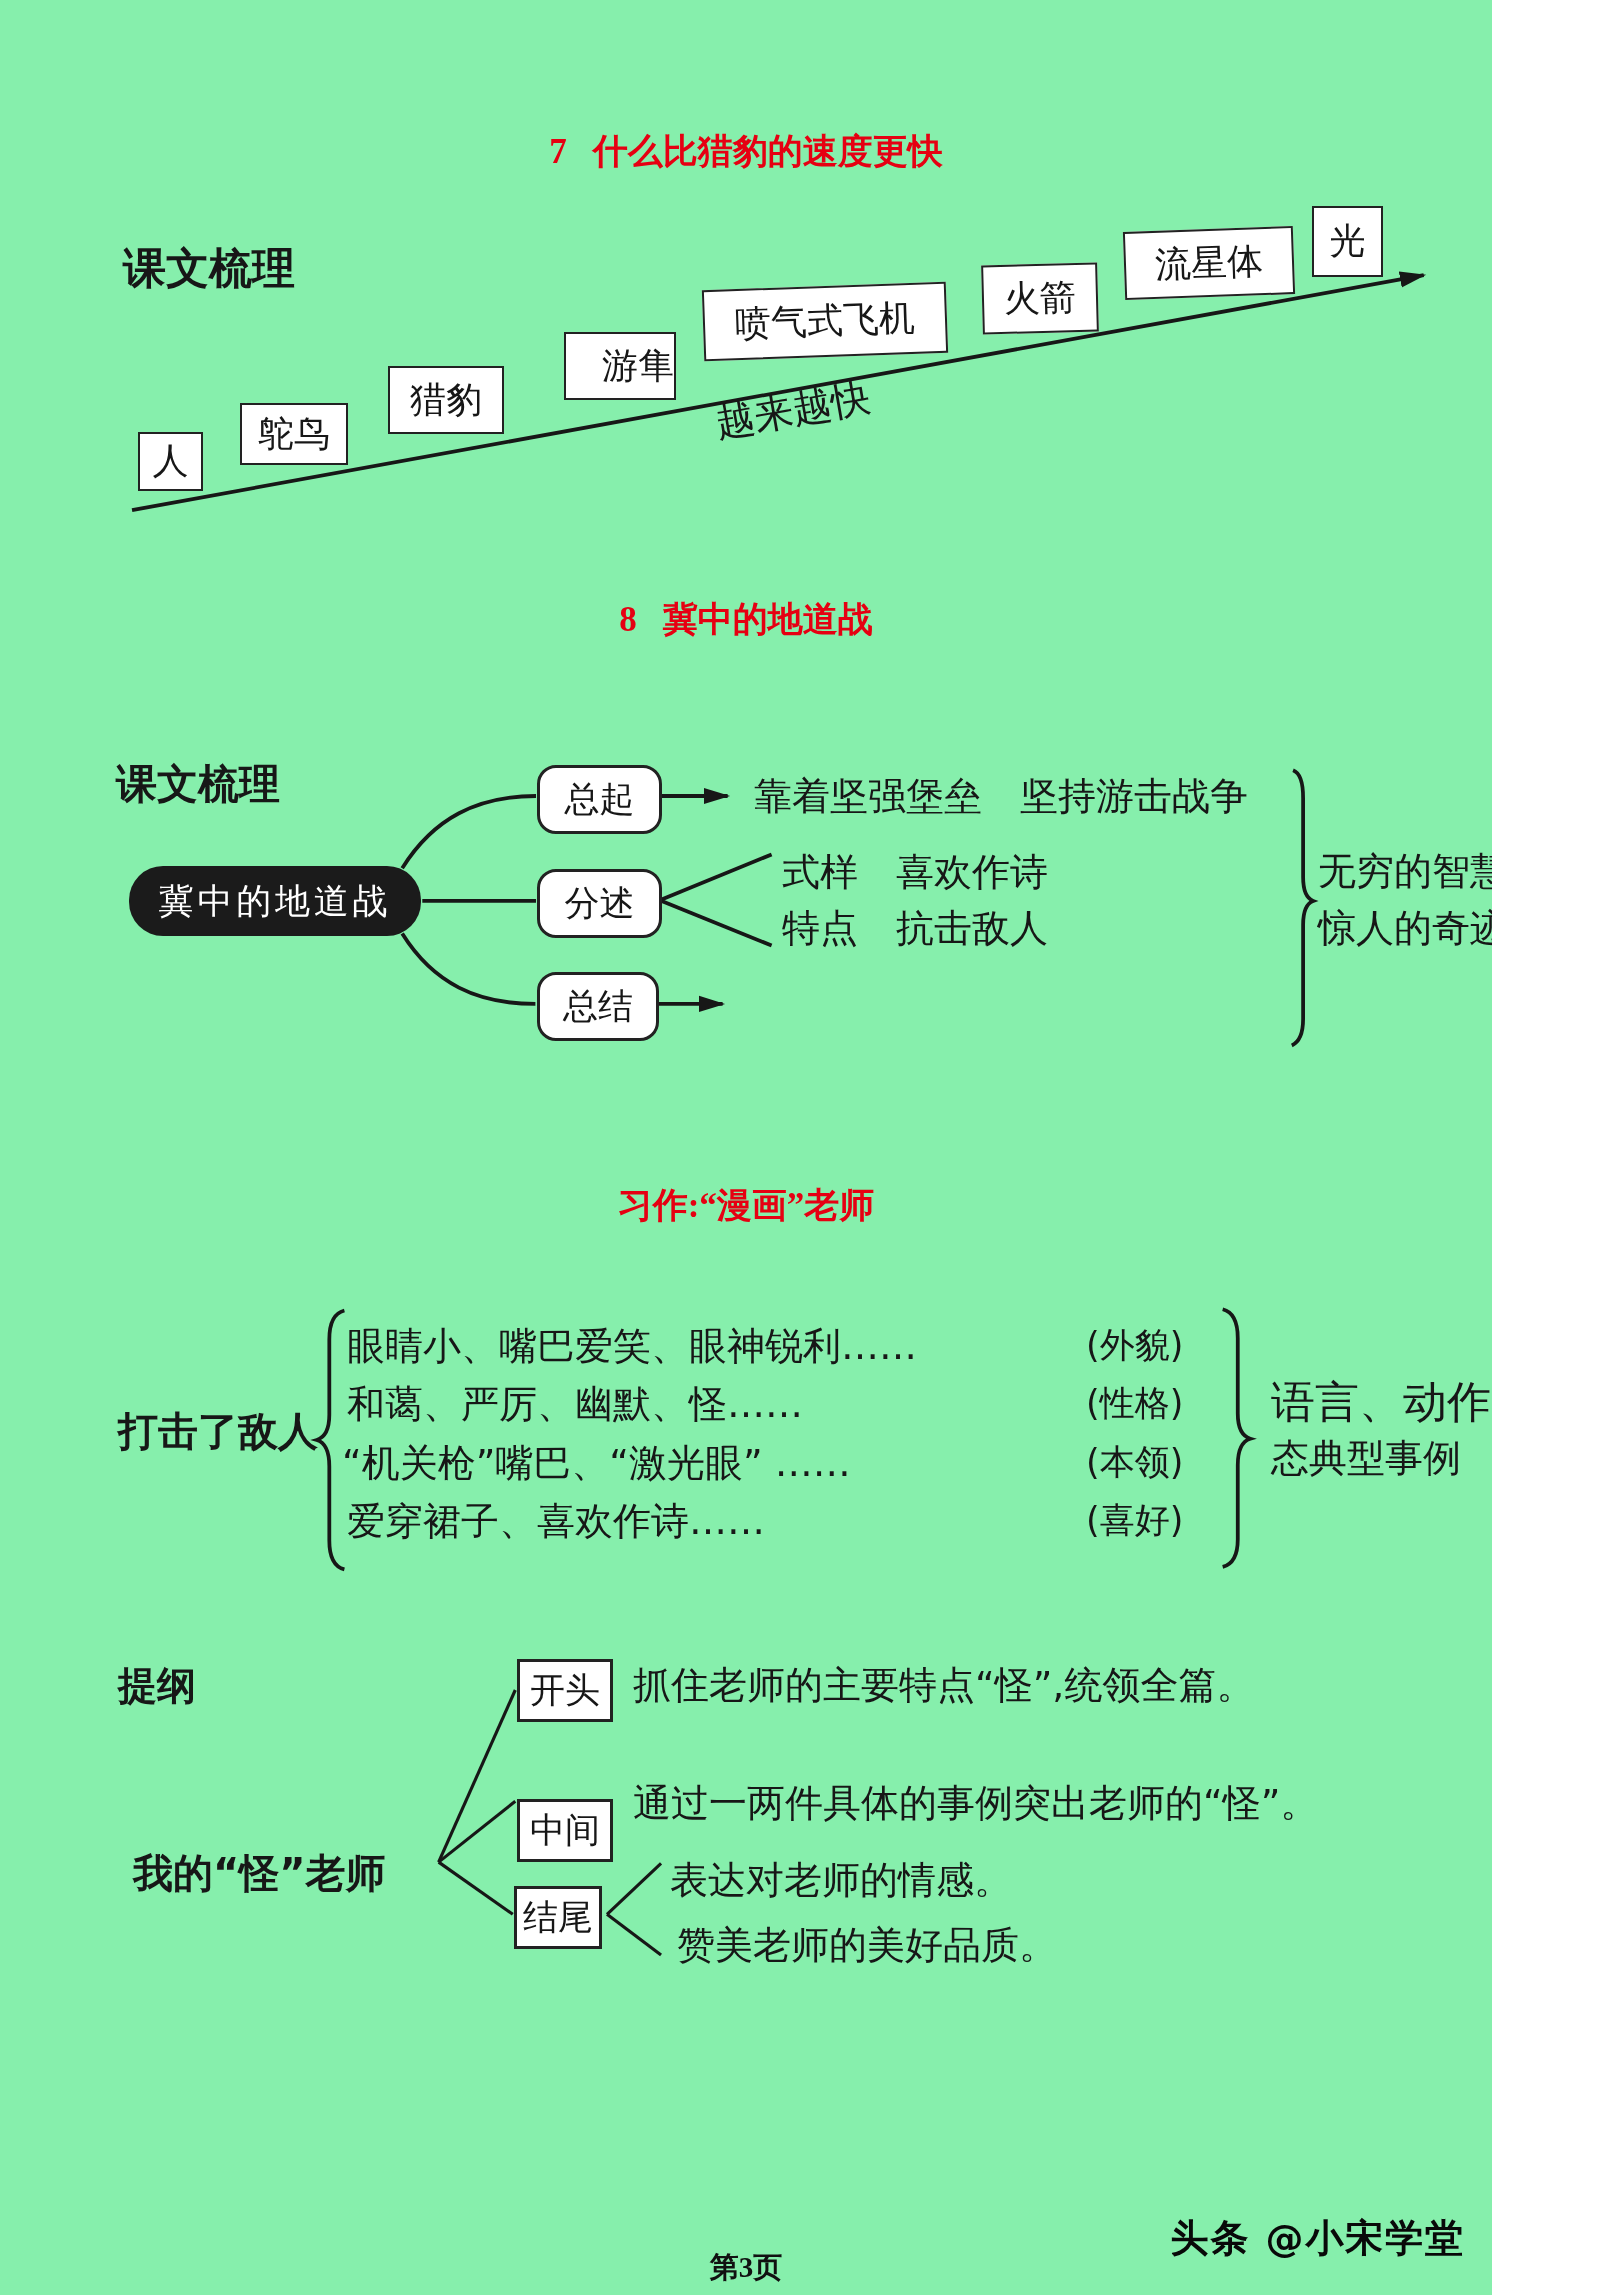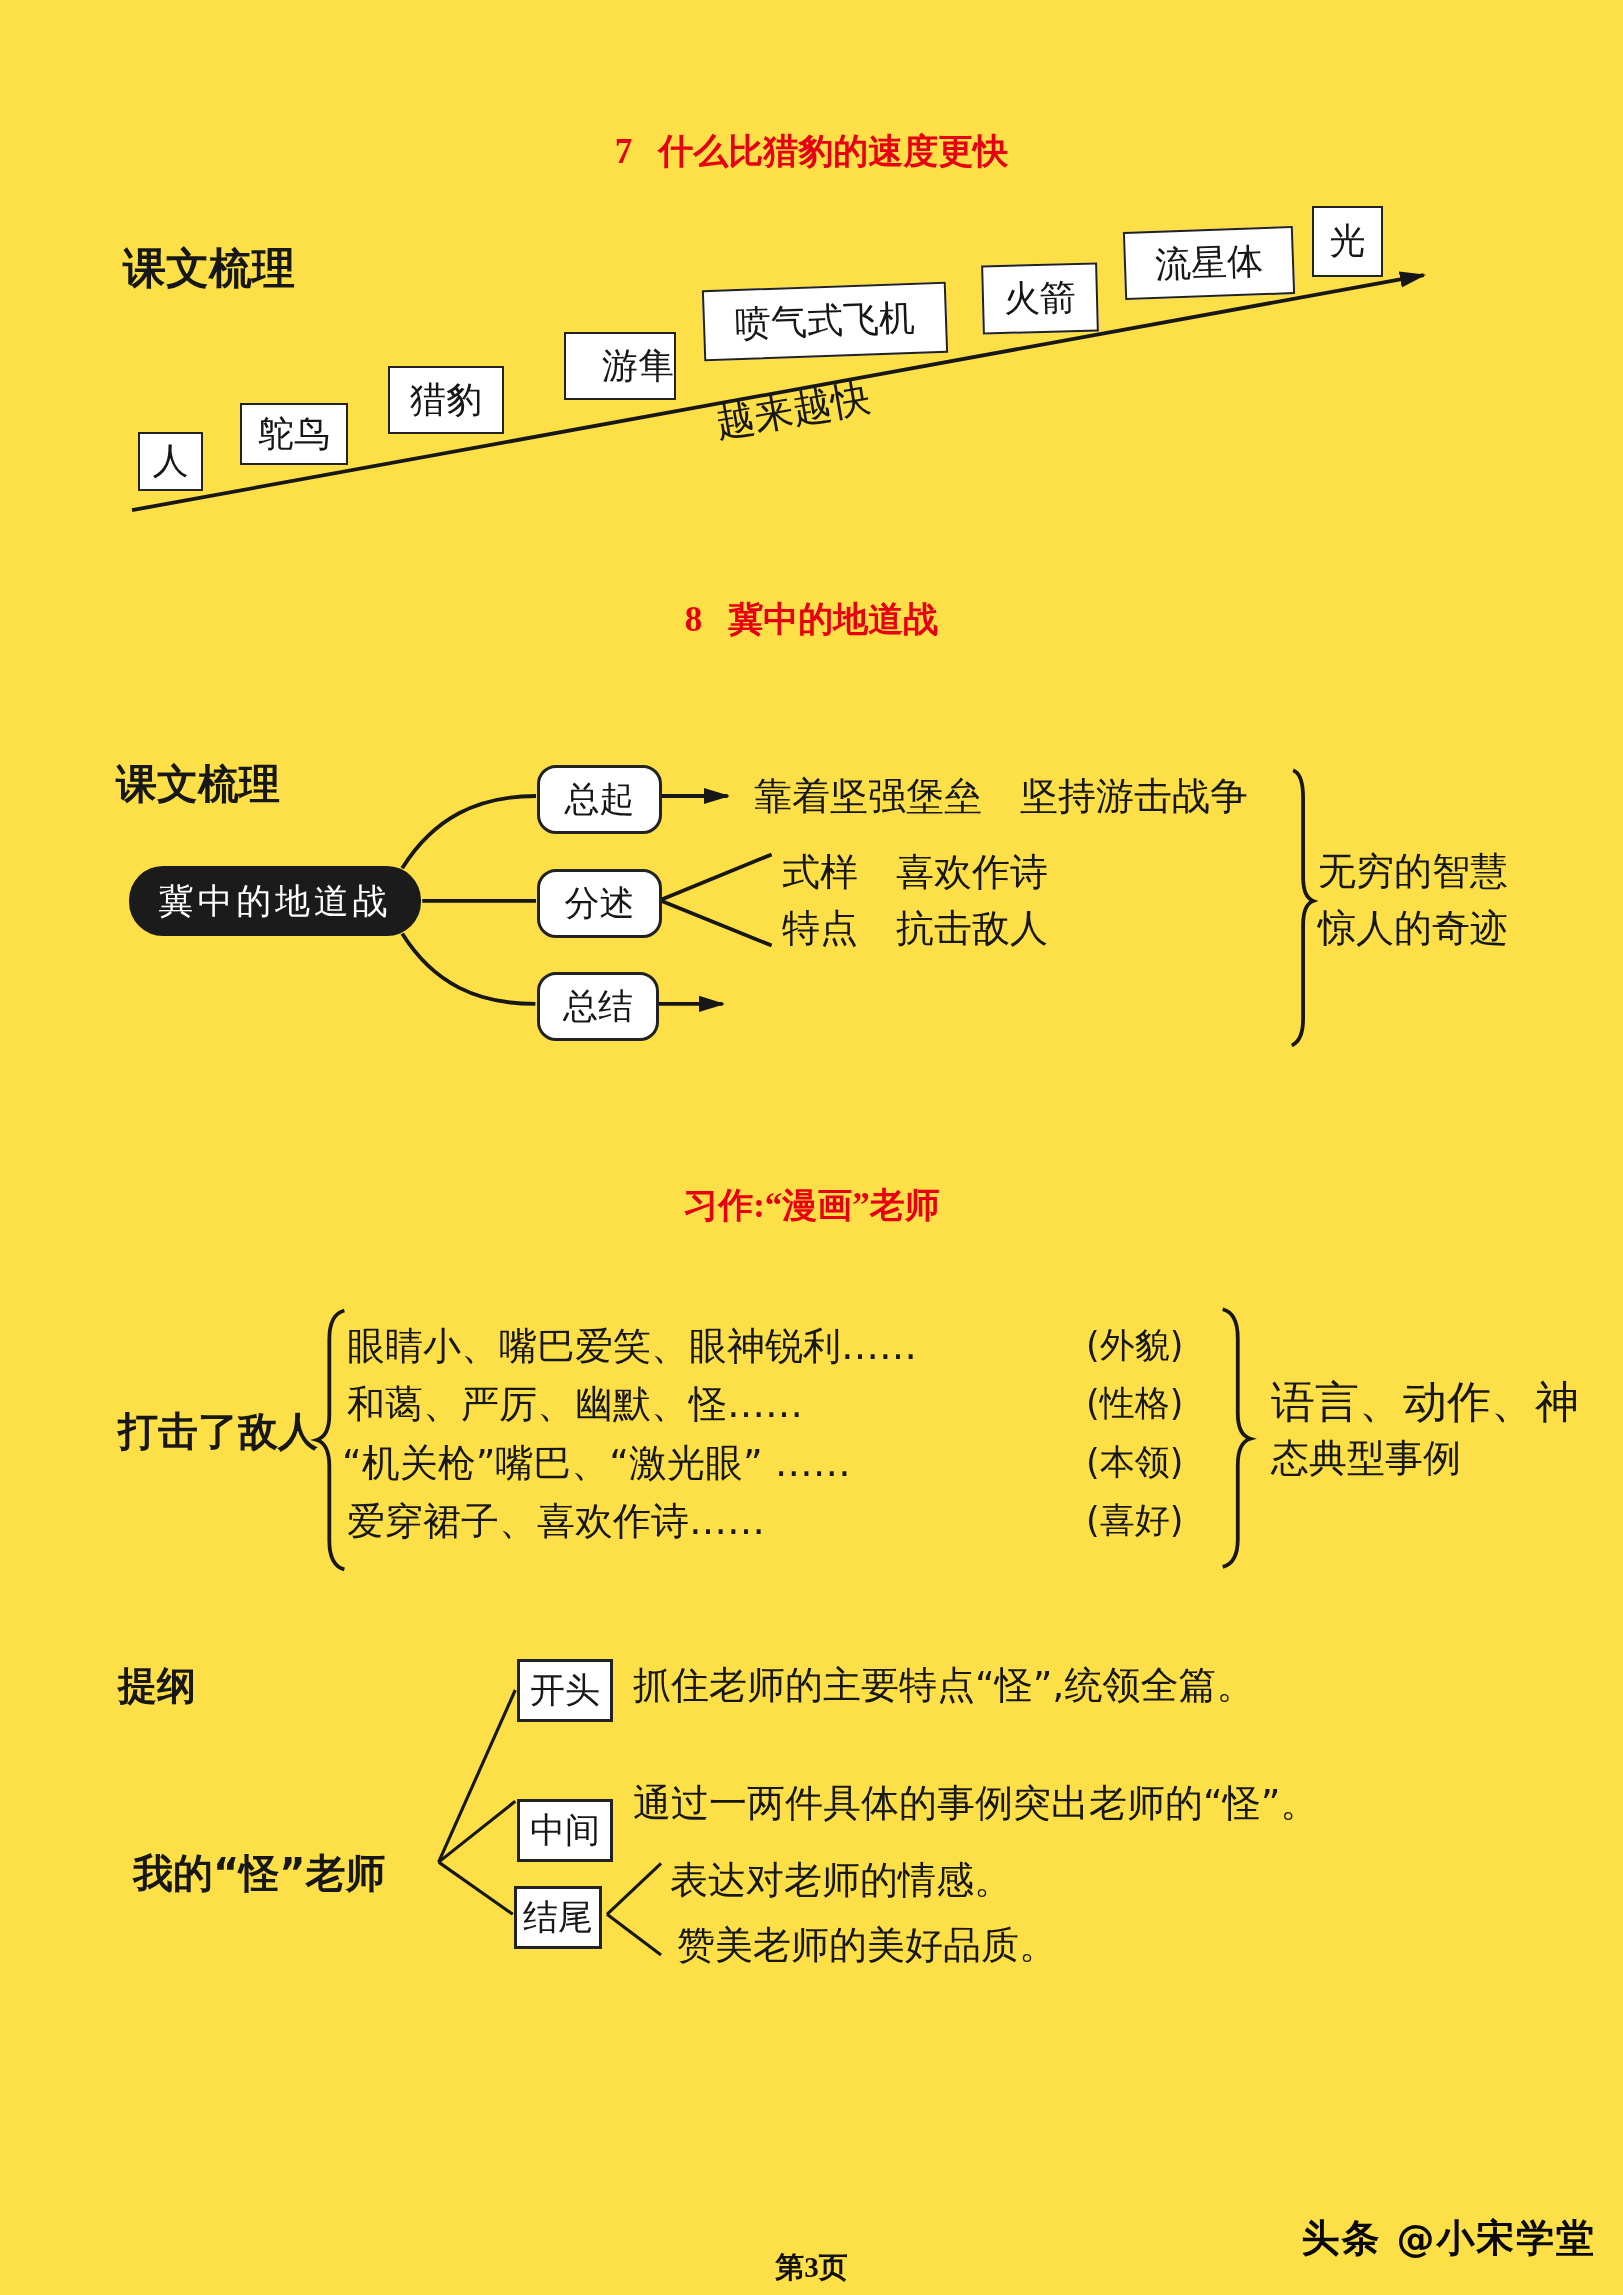--- a/index.html
+++ b/index.html
@@ -1,16 +1,16 @@
 <!DOCTYPE html>
 <html style="font-size:10px"><head>
 <meta charset="utf-8">
 <style>
   html,body{margin:0;padding:0;background:#ffffff;}
-  .page{position:relative;width:1623px;height:2295px;background:#fde047;overflow:hidden;
+  .page{position:relative;width:1492px;height:2295px;background:#86efac;overflow:hidden;
         font-family:"DejaVu Sans",sans-serif;color:#171717;}
   .abs{position:absolute;white-space:nowrap;}
   .serif{font-family:"Liberation Serif",serif;font-weight:bold;}
   .red{color:#e60012;}
   .hand{font-family:"DejaVu Sans",sans-serif;}
   .bold{font-weight:bold;}
   .ctr{left:0;width:100%;text-align:center;}
   .txt{line-height:1.12;}
   .bx{position:absolute;border:2.5px solid #222;background:#fff;display:flex;
       align-items:center;justify-content:center;font-size:36px;}

